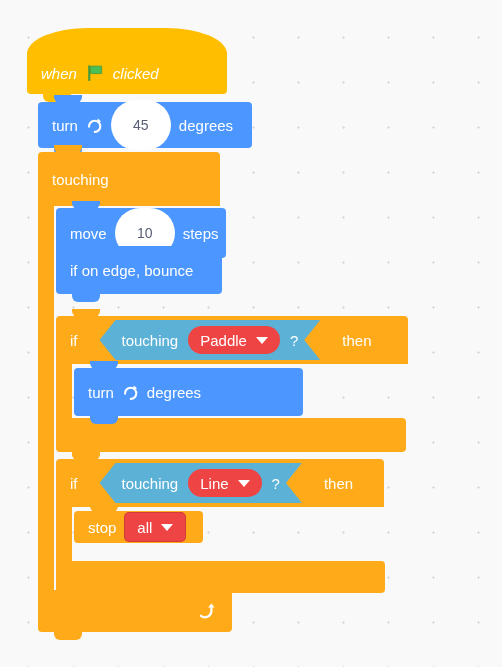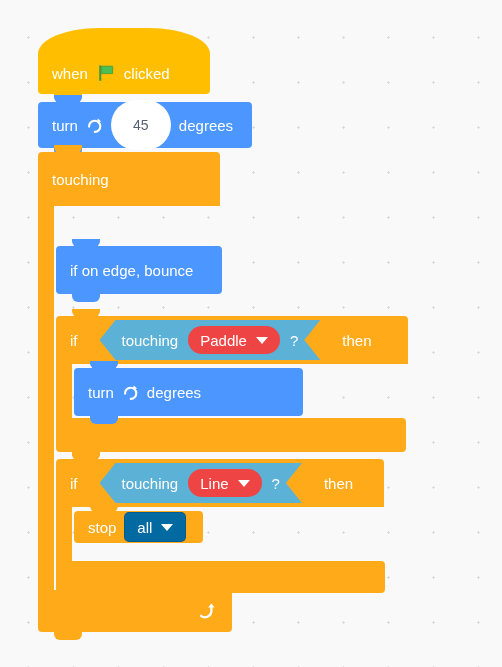--- a/index.html
+++ b/index.html
@@ -49,21 +49,21 @@
     background: inherit;
   }
   .notch-top::before { top: -7px; border-radius: 0 0 6px 6px; }
   .notch-bot::after  { bottom: -8px; border-radius: 0 0 6px 6px; }
 
   
   .c-events  { background: #ffbf00; }
   .c-motion  { background: #4c97ff; }
   .c-control { background: #ffab19; }
   .c-sensing { background: #5cb1d6; }
-  .control-in { background: #0369a1; justify-content: center; }
+  .control-in { background: #ef4444; justify-content: center; }
   .sensing-in { background: #ef4444; justify-content: space-between; }
 
   
   .hat {
     border-radius: 0 0 4px 4px;
     padding-left: 14px;
     gap: 8px;
   }
   .hat-cap {
     position: absolute;
@@ -152,21 +152,21 @@
   
   .flag-icon { display: inline-block; width: 20px; height: 20px; }
   .turn-icon { display: inline-block; width: 17px; height: 17px; }
   .loop-icon { display: inline-block; width: 22px; height: 22px; }
 </style>
 </head>
 <body>
 
 <div id="workspace">
 
-  <div class="blk hat c-events notch-bot" style="left:38px; top:52px; width:172px; height:42px;">
+  <div class="blk hat c-events notch-bot" style="left:27px; top:52px; width:200px; height:42px;font-style:italic;">
     <div class="hat-cap"></div>
     <span>when</span>
     <span class="flag-icon">
       <svg viewBox="0 0 20 20" width="20" height="20">
         <rect x="3.2" y="2.4" width="2.1" height="15.4" fill="#45993d"></rect>
         <path d="M5.6 3.2 L16.6 3.2 L16.6 10.6 L5.6 10.6 Z" fill="#4cbf56"></path>
         <path d="M5.6 3.2 L16.6 3.2 L16.6 10.6 L5.6 10.6 Z" fill="none" stroke="#45993d" stroke-width="0.8"></path>
       </svg>
     </span>
     <span>clicked</span>
@@ -190,20 +190,25 @@
   <div class="c-arm c-control" style="left:38px; top:206px; height:384px;"></div>
   <div class="c-foot loop c-control notch-bot" style="left:38px; top:590px; width:180px; height:42px;">
     <span class="loop-icon">
       <svg viewBox="0 0 22 22" width="22" height="22">
         <path d="M5 15.8 A6.4 6.4 0 0 0 15.4 11.4 L15.4 6.4" fill="none" stroke="#ffffff" stroke-width="2.3" stroke-linecap="round"></path>
         <path d="M12.1 7.6 L15.4 3.6 L18.6 7.6 Z" fill="#ffffff"></path>
       </svg>
     </span>
   </div>
 
+  <div class="blk stack c-motion notch-top notch-bot" style="left:56px; top:208px; width:170px; height:50px;">
+    <span>move</span>
+    <span class="oval-num">10</span>
+    <span>steps</span>
+  </div>
 
   <div class="blk stack c-motion notch-top notch-bot" style="left:56px; top:246px; width:166px; height:48px;">
     <span>if on edge, bounce</span>
   </div>
 
   <div class="blk c-head c-control notch-top" style="left:56px; top:316px; width:352px; height:48px;">
     <span>if</span>
     <span class="hexbool c-sensing" style="margin-left:14px;">
       <span>touching</span>
       <span class="dropdown sensing-in">

